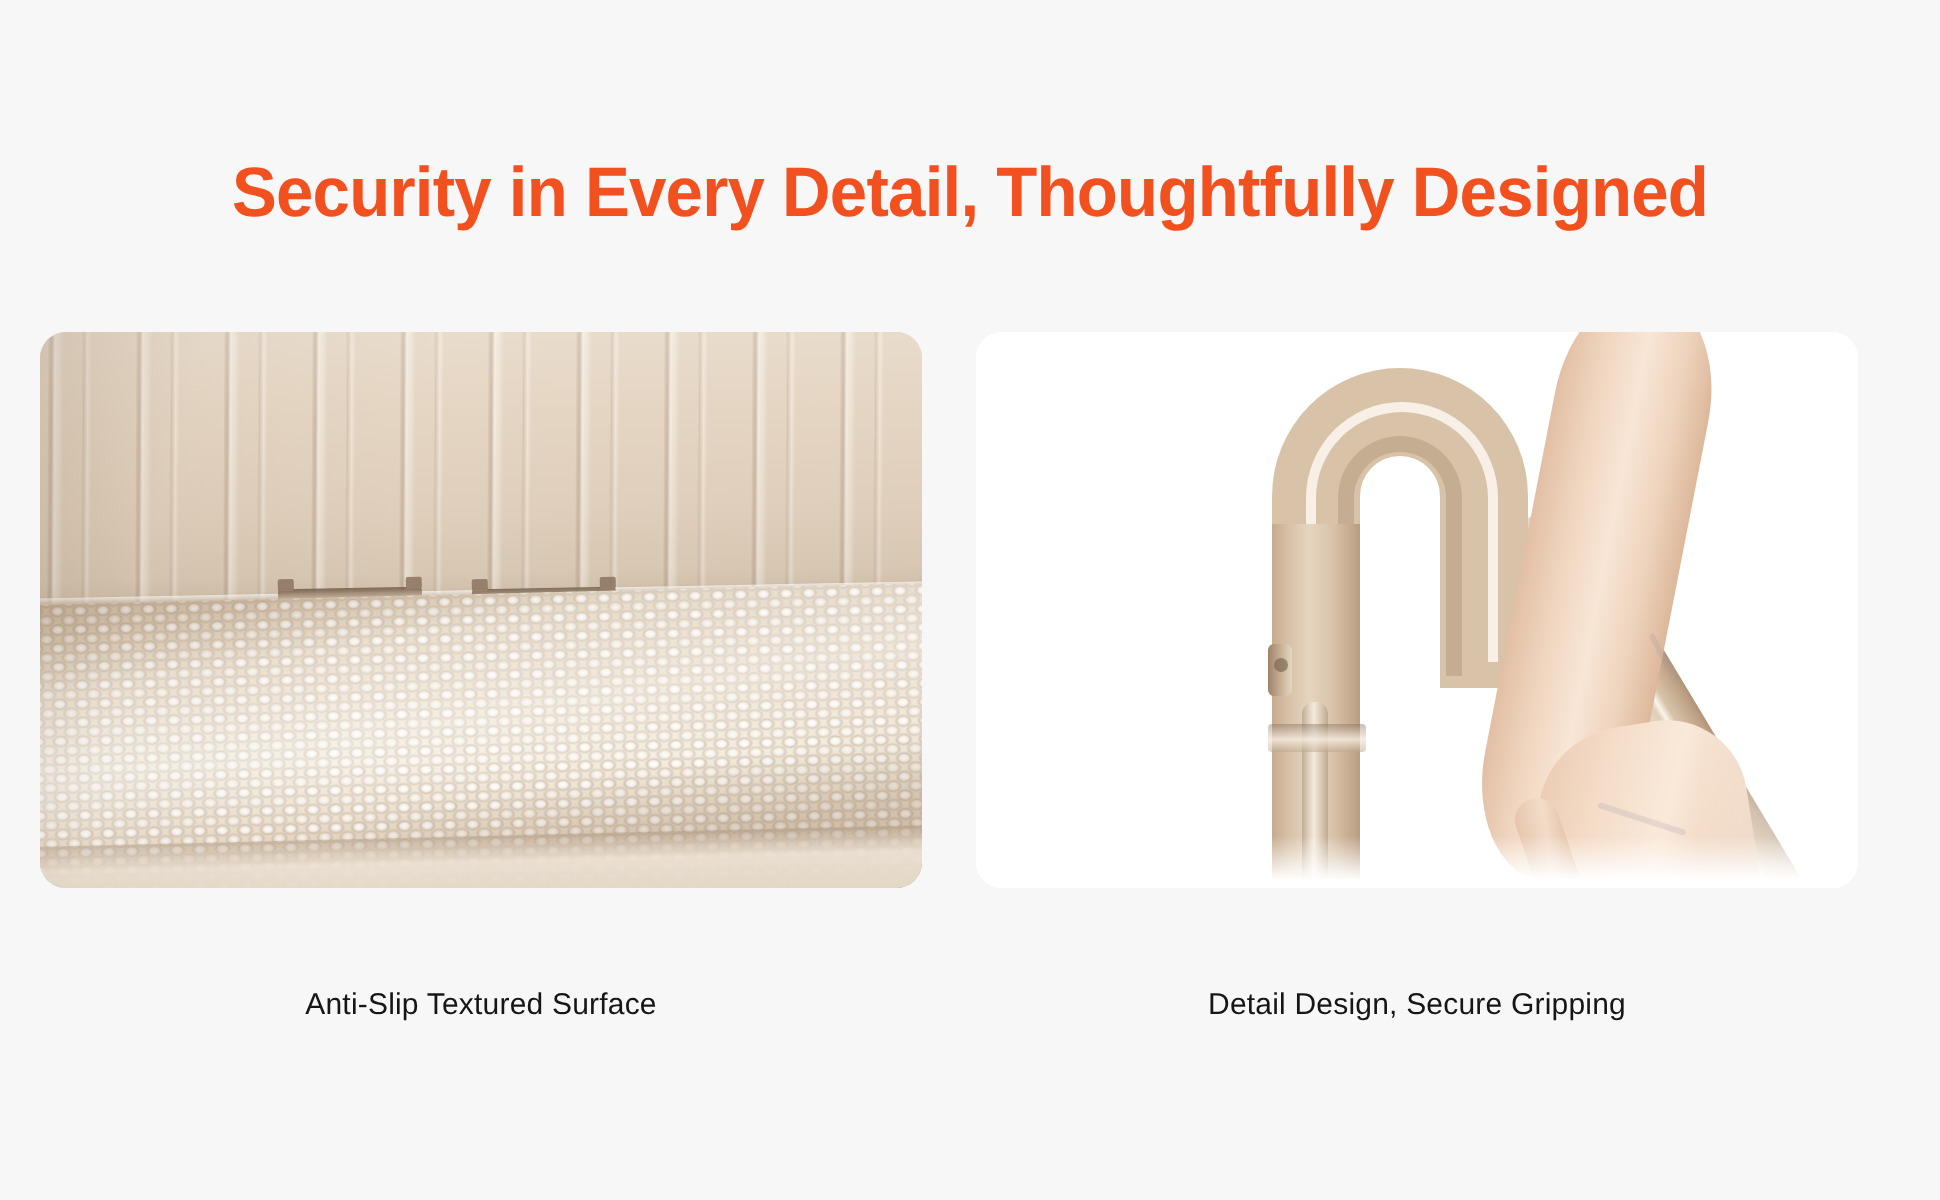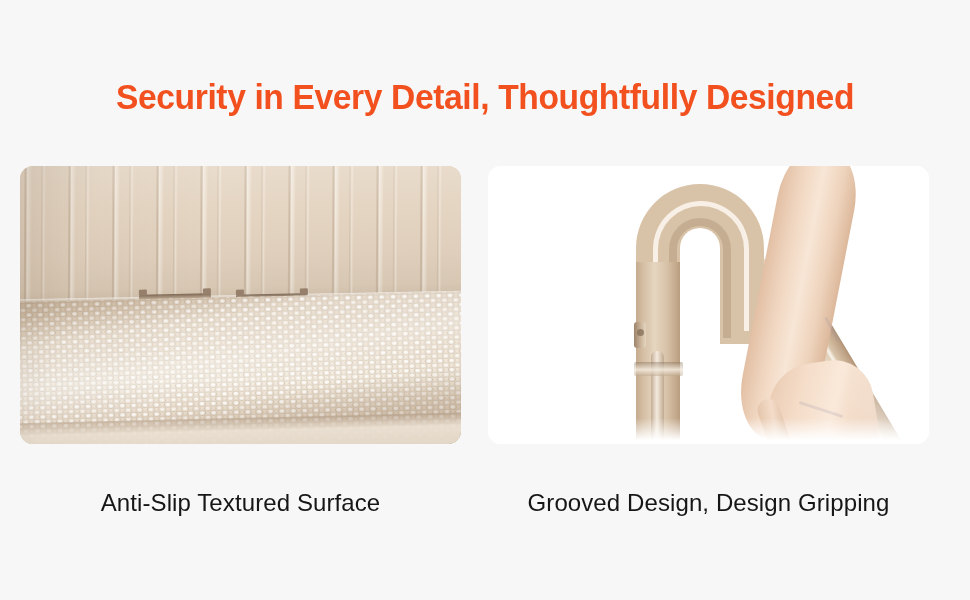--- a/index.html
+++ b/index.html
@@ -401,21 +401,21 @@
     position: absolute;
     left: 20px;
     top: 488px;
     width: 928px;
     display: flex;
     gap: 27px;
   }
   .caption {
     width: 441px;
     text-align: center;
-    font-size: 24px;
+    font-size: 15px;
     line-height: 30px;
     color: #161616;
     font-weight: 400;
     letter-spacing: 0.1px;
   }
 </style>
 </head>
 <body>
 
 <div class="page">
@@ -457,16 +457,16 @@
         <div class="finger f4"></div>
         <div class="white-wash"></div>
         <div class="white-wash-bottom"></div>
       </div>
     </div>
 
   </div>
 
   <div class="captions">
     <div class="caption">Anti-Slip Textured Surface</div>
-    <div class="caption">Grooved Design, Design Gripping</div>
+    <div class="caption">Detail Design, Secure Gripping</div>
   </div>
 
 </div>
 
 </body></html>

